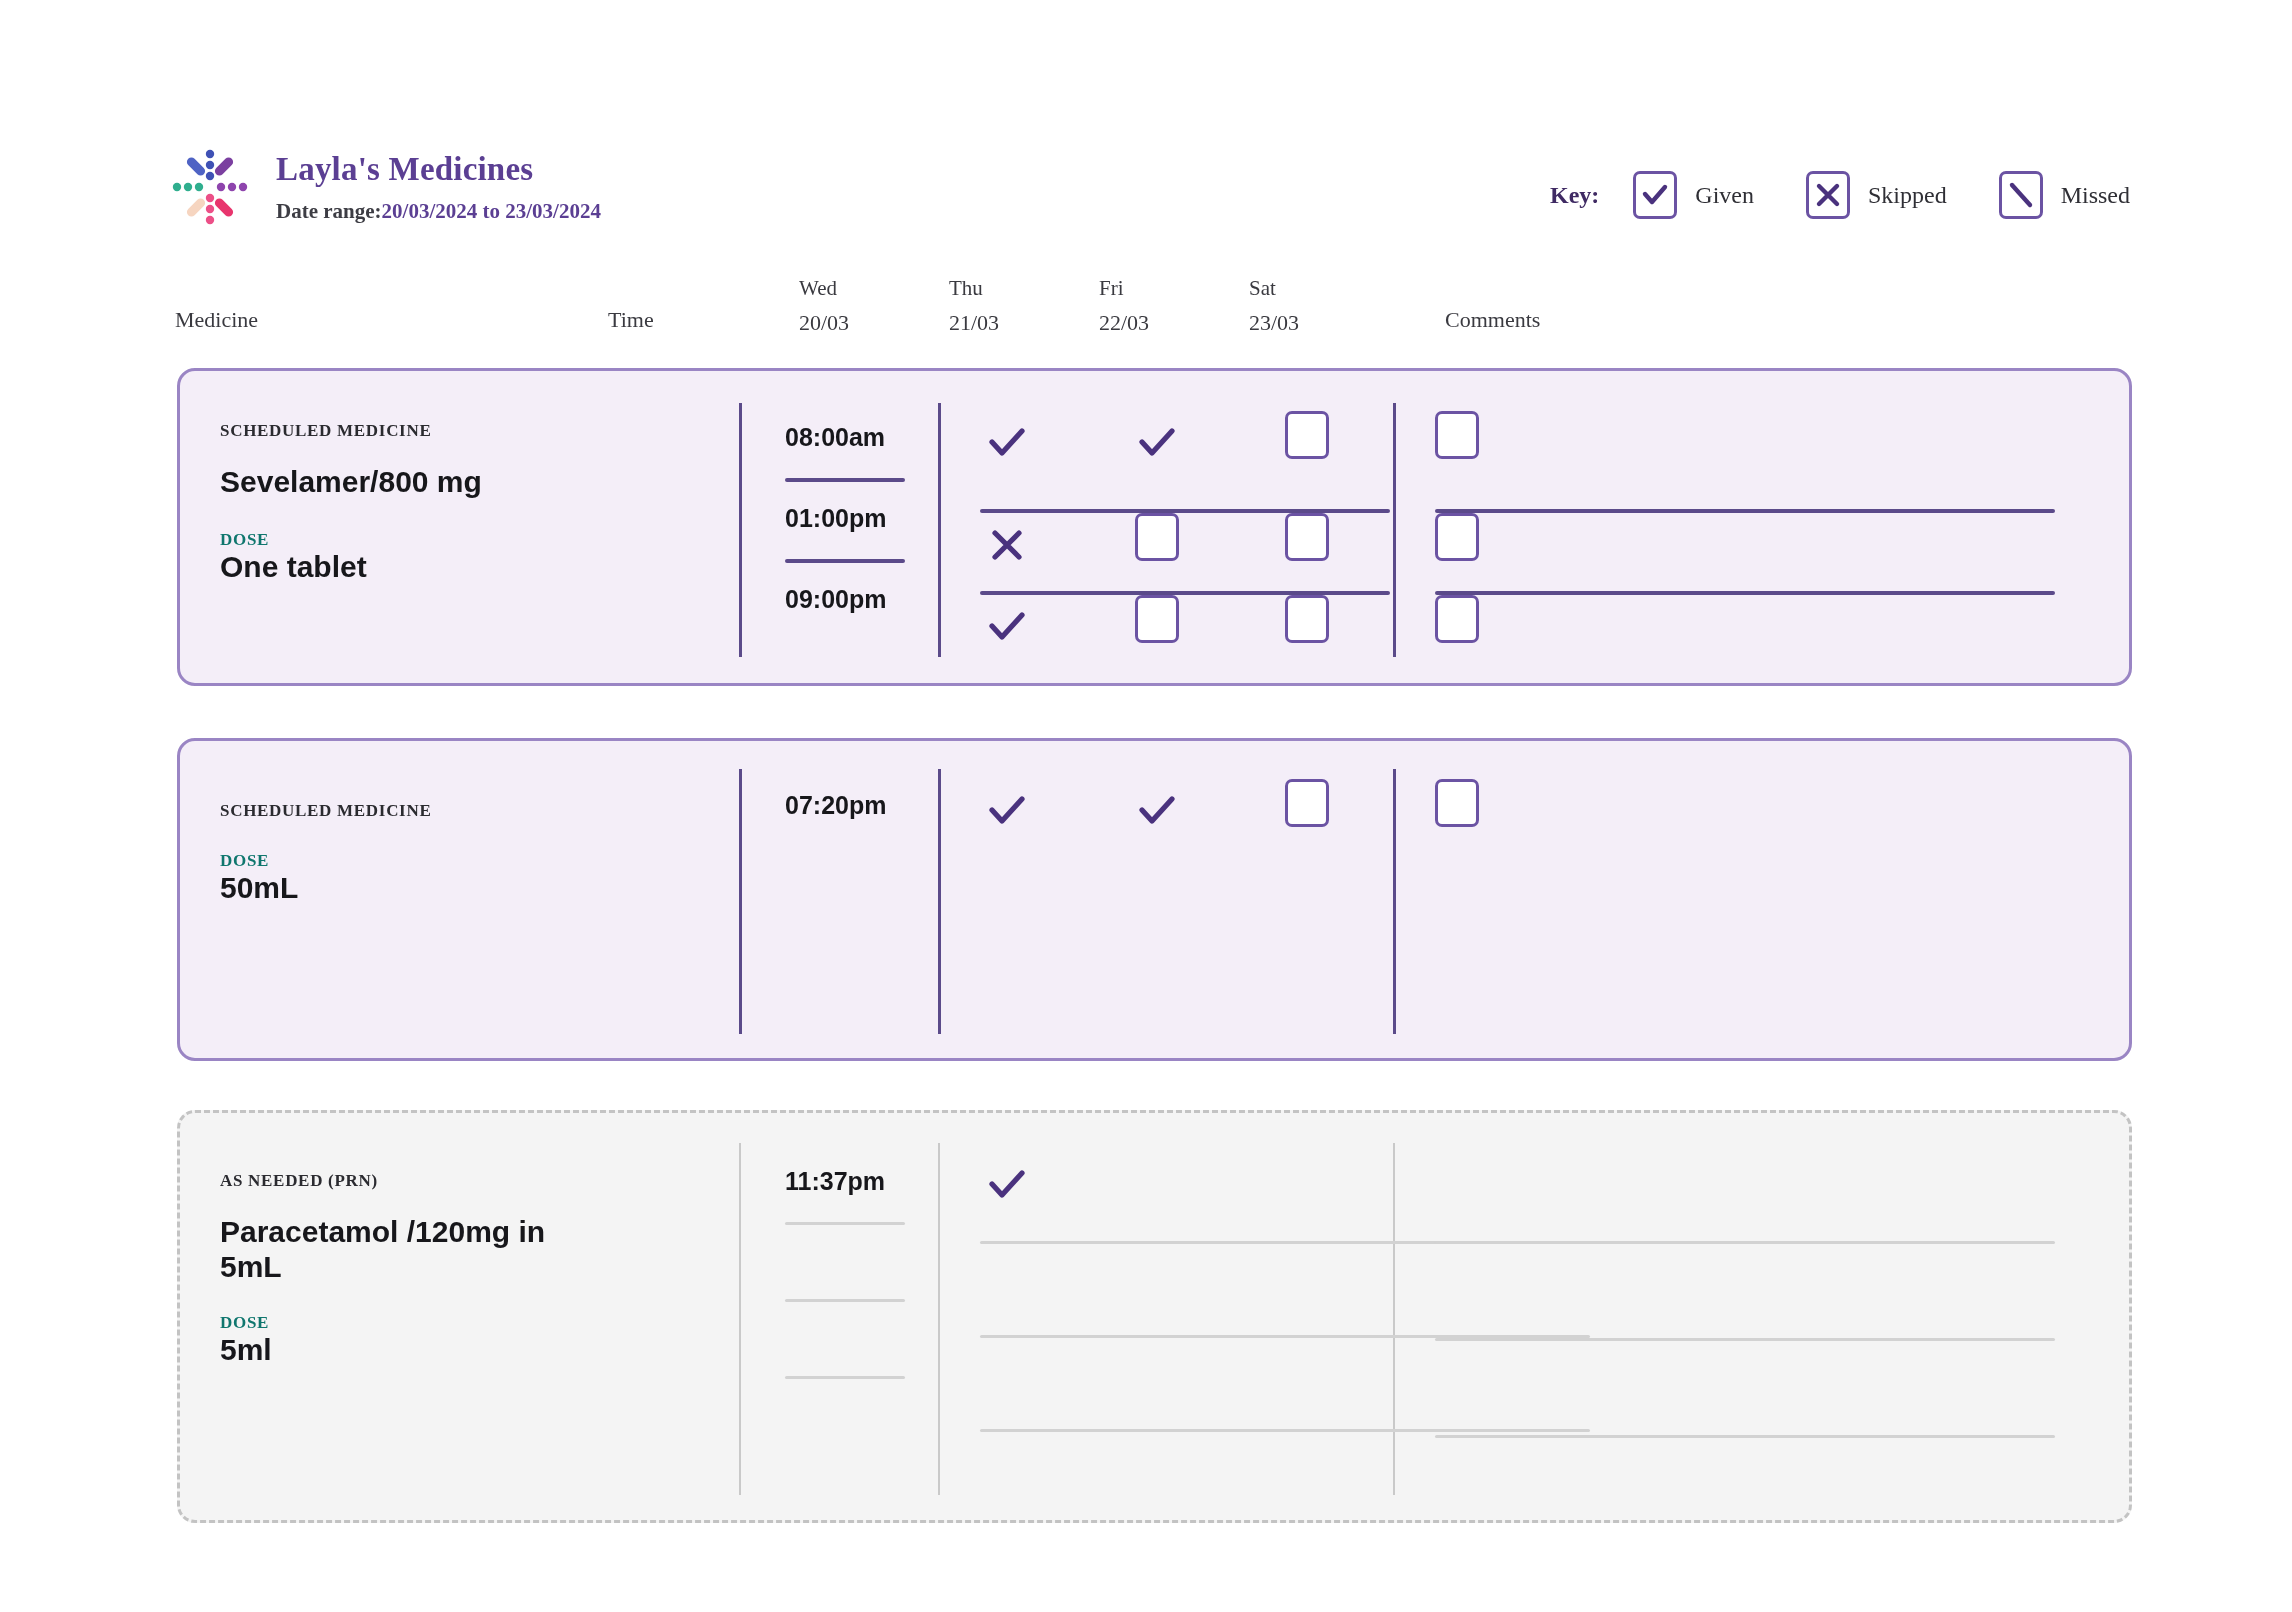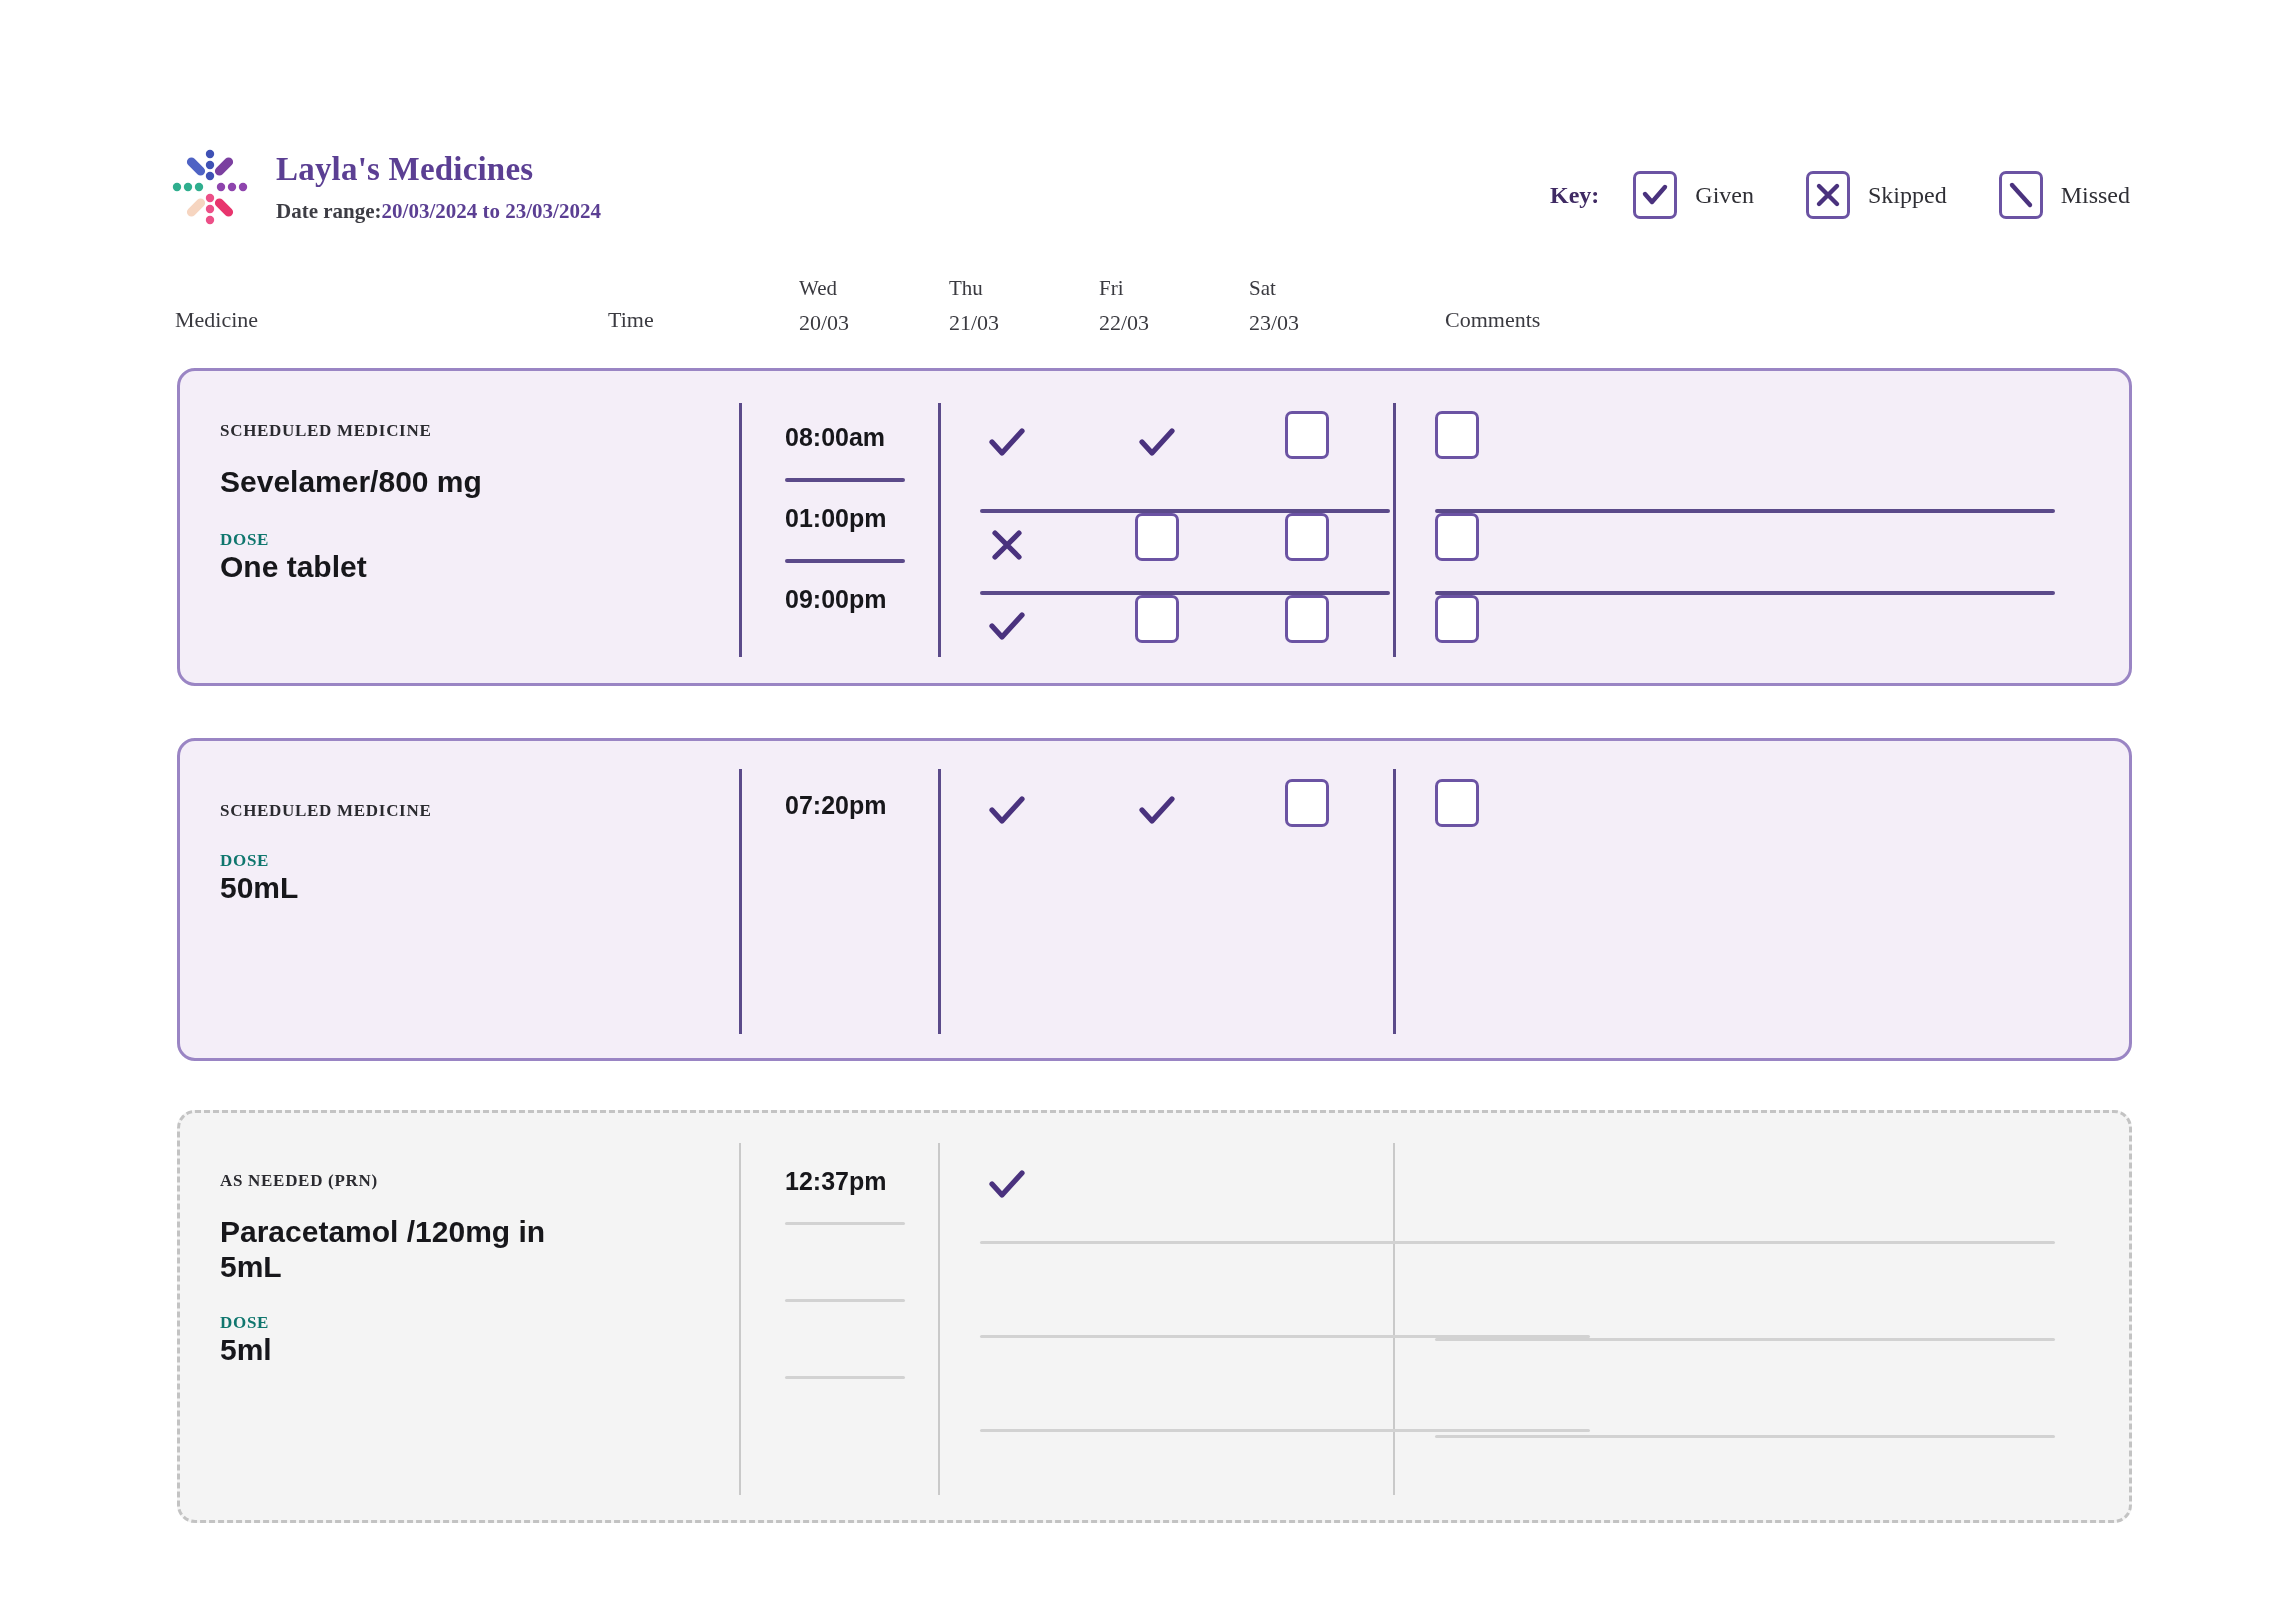--- a/index.html
+++ b/index.html
@@ -362,21 +362,21 @@
         <div class="medname">Paracetamol /120mg in 5mL</div>
         <div class="dose-kicker" style="margin-top:28px">DOSE</div>
         <div class="dosename">5ml</div>
       </div>
 
       <div class="vrule" style="left:559px;top:30px;height:352px"></div>
       <div class="vrule" style="left:758px;top:30px;height:352px"></div>
       <div class="vrule" style="left:1213px;top:30px;height:352px"></div>
 
       <div class="timecol" style="top:54px">
-        <div class="timecell">12:37pm</div>
+        <div class="timecell">11:37pm</div>
         <div class="hrule" style="margin-top:26px;width:120px"></div>
         <div class="timecell" style="margin-top:22px;height:26px"></div>
         <div class="hrule" style="margin-top:26px;width:120px"></div>
         <div class="timecell" style="margin-top:22px;height:26px"></div>
         <div class="hrule" style="margin-top:26px;width:120px"></div>
       </div>
 
       <div class="daygrid" style="top:48px;left:805px;width:600px;height:300px">
         <div class="daycell" style="left:0px;top:0px">
           <span class="mark">

